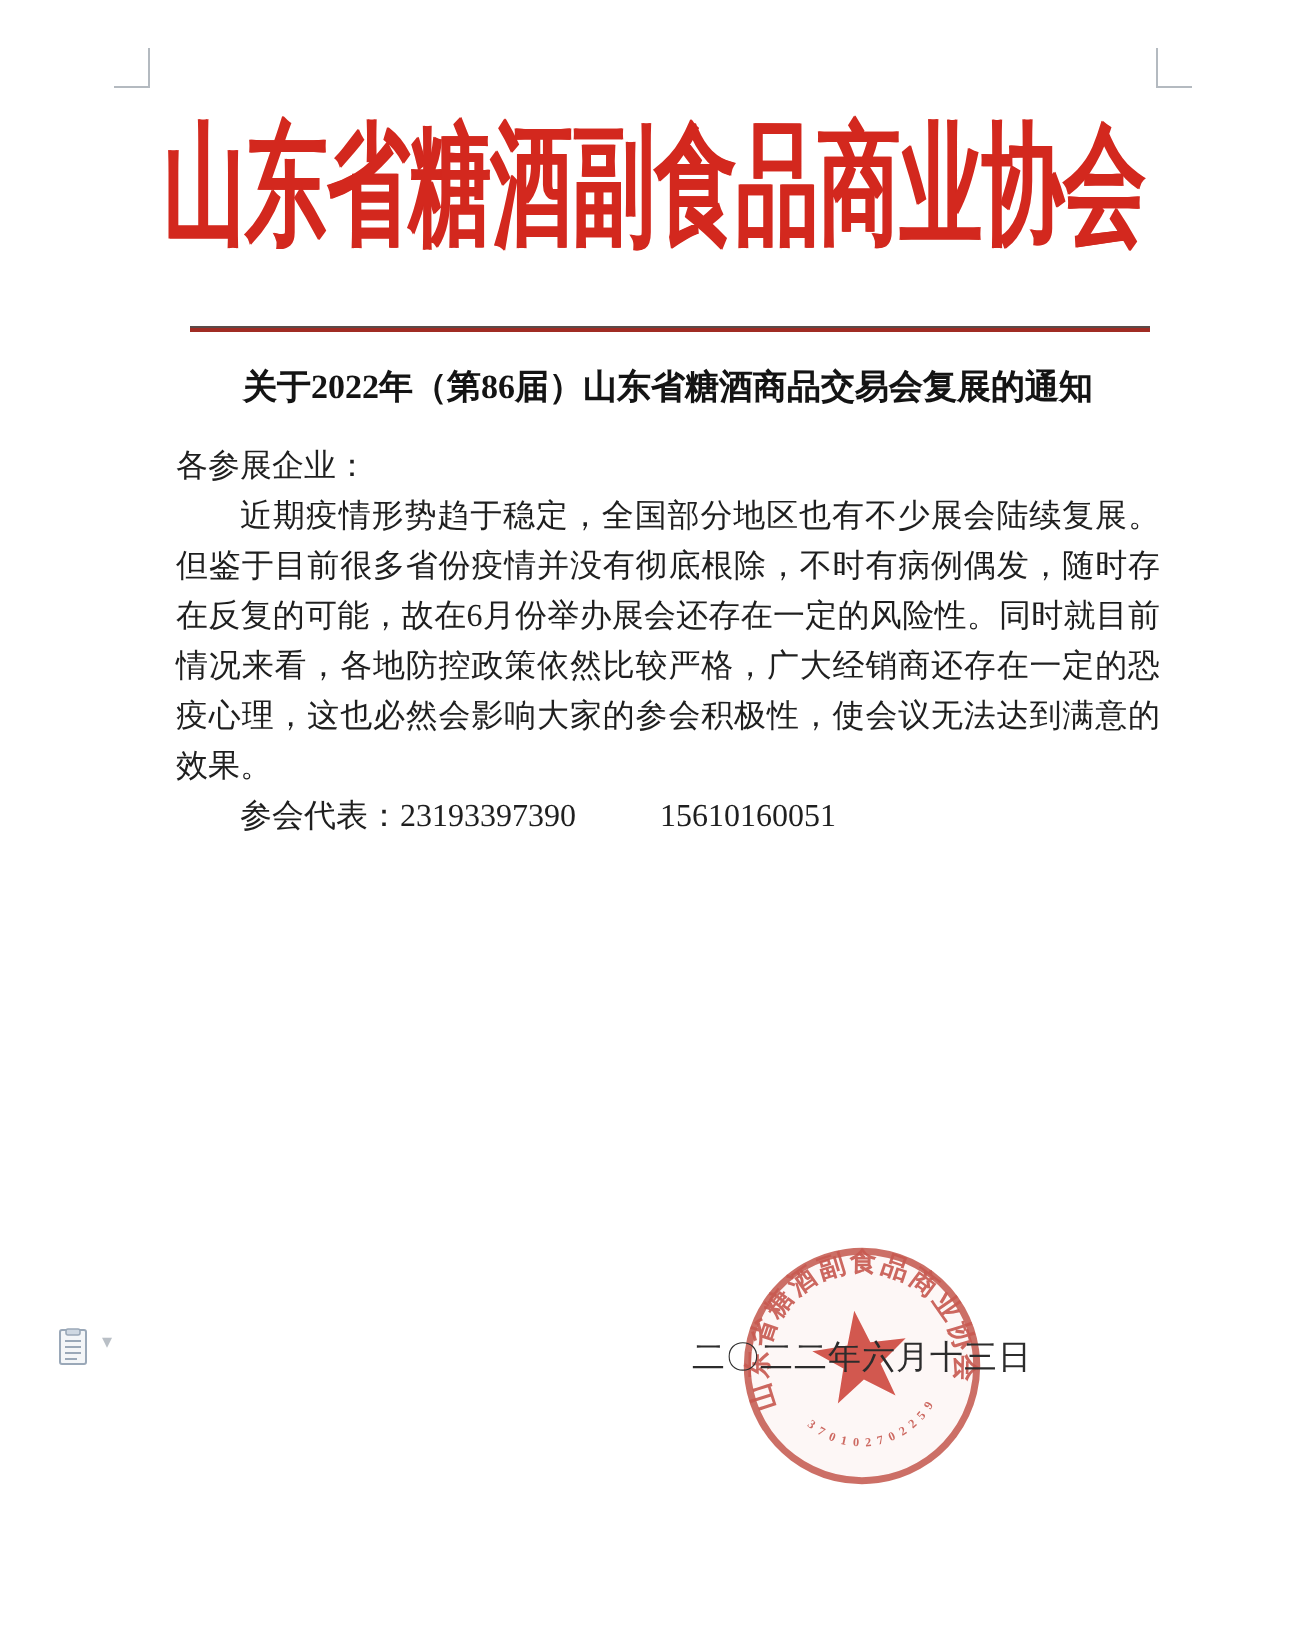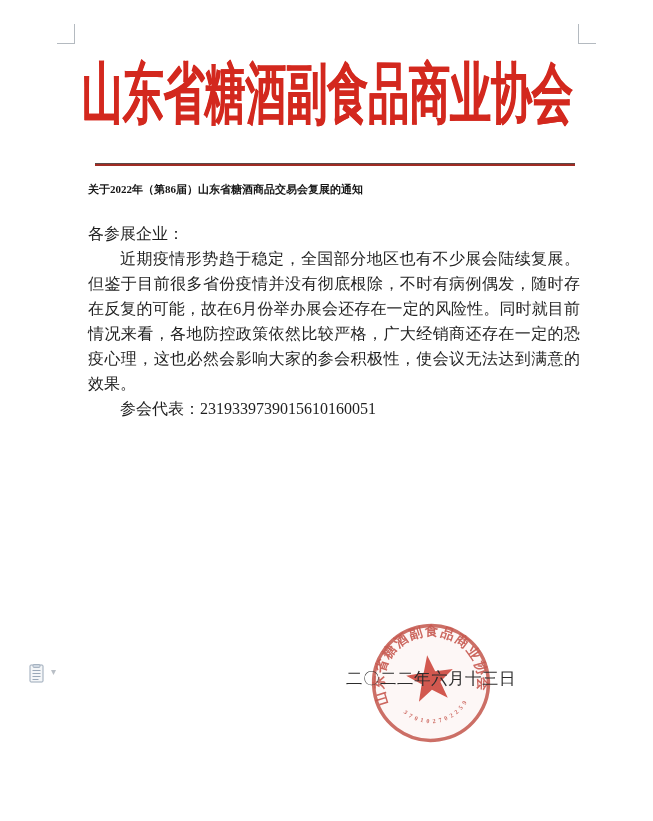--- a/index.html
+++ b/index.html
@@ -25,32 +25,32 @@
     transform:scaleX(0.62);transform-origin:center;
     text-shadow:1px 0 0 #d3281e;letter-spacing:0px;line-height:1;
   }
   .red-rule{
     position:absolute;left:95px;top:163px;width:480px;height:3px;
     background:linear-gradient(#5a4a48 0 1px,#a02c24 1px 3px);
   }
 
   .notice-title{
     position:absolute;left:88px;top:182px;width:492px;
-    font-size:11px;font-weight:bold;color:#141414;
+    text-align:center;font-size:17px;font-weight:bold;color:#141414;
     white-space:nowrap;letter-spacing:0px;
   }
 
   .body-text{
     position:absolute;left:88px;top:221px;width:492px;
     font-size:16px;line-height:25px;color:#1f1f1f;text-align:justify;
   }
   .body-text p{margin:0;text-indent:2em;}
   .body-text p.salutation{text-indent:0;}
   .contact-line{margin:0;text-indent:2em;white-space:nowrap;}
-  .contact-line .phone2{}
+  .contact-line .phone2{margin-left:42px;}
 
   
   .seal{
     position:absolute;left:369px;top:621px;width:124px;height:124px;
     z-index:4;transform:rotate(-8deg);opacity:0.88;
   }
   
   .doc-date{
     position:absolute;left:346px;top:668px;z-index:5;
     font-size:16.5px;color:#2c2c2c;letter-spacing:0.5px;white-space:nowrap;

